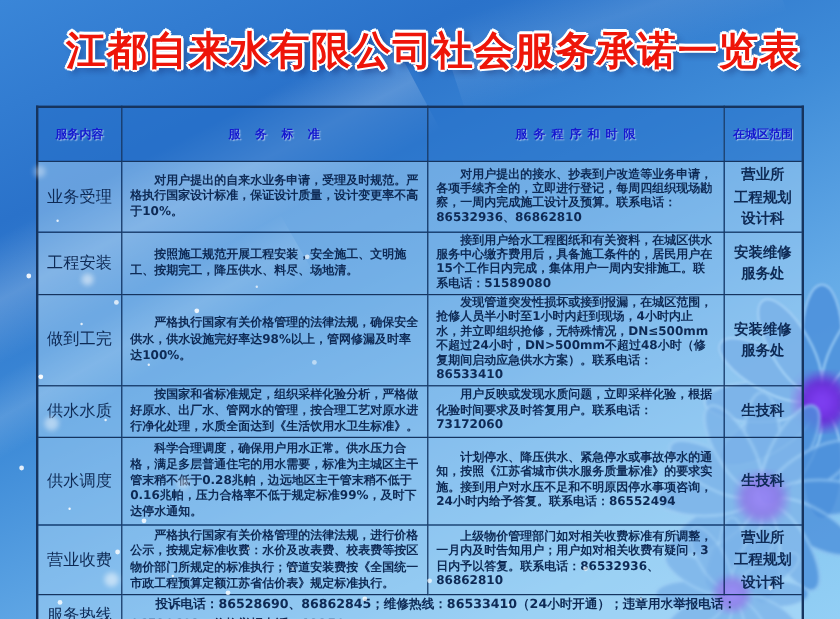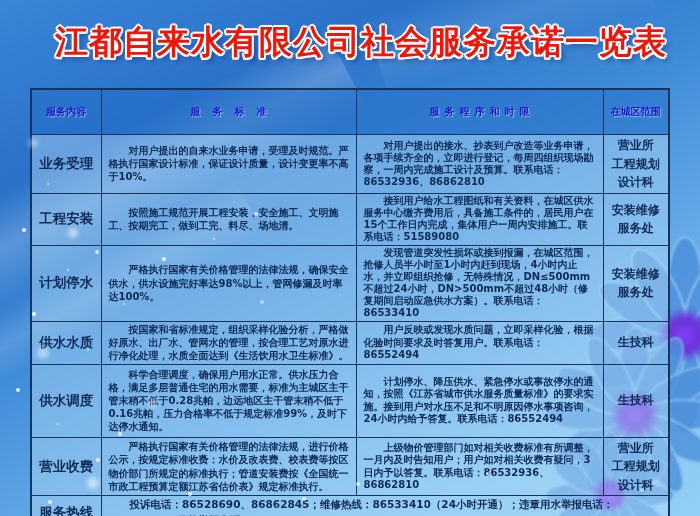--- a/index.html
+++ b/index.html
@@ -58,21 +58,21 @@
   table.svc td,table.svc th{
     border:1px solid #16345e;color:#0e2a55;overflow:hidden;
     background:rgba(185,224,250,.42);
   }
   table.svc{border:2px solid #16345e;}
   th{background:rgba(35,110,200,.50) !important;color:#1418cf !important;
      font-size:10px;font-weight:bold;padding:15px 0;
      text-shadow:1px 1px 1px rgba(255,255,255,.55);}
   th.sp-wide{letter-spacing:12px;text-indent:12px;margin-left:24px;}
   th.sp-mid{letter-spacing:5px;text-indent:5px;}
-  td.lbl{font-size:13.5px;font-weight:bold;text-align:center;}
+  td.lbl{font-size:13.5px;font-weight:normal;text-align:center;}
   td.std,td.proc,td.hot{font-size:10px;font-weight:bold;text-align:left;
      padding:1px 6px 1px 7px;text-indent:2em;line-height:1.32;}
   td.proc{line-height:1.22;}
   td.hot{font-size:10.5px;line-height:1.45;}
   td.dept{font-size:12px;font-weight:bold;text-align:center;white-space:pre-line;line-height:1.55;}
   tr.h25{height:25px;}tr.h44{height:44px;}tr.h45{height:45px;}tr.h59{height:59px;}
   tr.h30{height:30px;}tr.h43{height:43px;}tr.h73{height:73px;}tr.h56{height:56px;}
 </style>
 </head>
 <body>
@@ -137,36 +137,36 @@
     <tr class="h44">
       <td class="lbl">业务受理</td>
       <td class="std">对用户提出的自来水业务申请，受理及时规范。严格执行国家设计标准，保证设计质量，设计变更率不高于10%。</td>
       <td class="proc">对用户提出的接水、抄表到户改造等业务申请，各项手续齐全的，立即进行登记，每周四组织现场勘察，一周内完成施工设计及预算。联系电话：86532936、86862810</td>
       <td class="dept">营业所
 工程规划
 设计科</td>
     </tr>
     <tr class="h45">
       <td class="lbl">工程安装</td>
-      <td class="std">按照施工规范开展工程安装，安全施工、文明施工、按期完工，做到工完、料尽、场地清。</td>
+      <td class="std">按照施工规范开展工程安装，安全施工、文明施工、按期完工，降压供水、料尽、场地清。</td>
       <td class="proc">接到用户给水工程图纸和有关资料，在城区供水服务中心缴齐费用后，具备施工条件的，居民用户在15个工作日内完成，集体用户一周内安排施工。联系电话：51589080</td>
       <td class="dept">安装维修
 服务处</td>
     </tr>
     <tr class="h59">
-      <td class="lbl">计划停水</td>
+      <td class="lbl">做到工完</td>
       <td class="std">严格执行国家有关价格管理的法律法规，确保安全供水，供水设施完好率达98%以上，管网修漏及时率达100%。</td>
       <td class="proc">发现管道突发性损坏或接到报漏，在城区范围，抢修人员半小时至1小时内赶到现场，4小时内止水，并立即组织抢修，无特殊情况，DN≤500mm不超过24小时，DN&gt;500mm不超过48小时（修复期间启动应急供水方案）。联系电话：86533410</td>
       <td class="dept">安装维修
 服务处</td>
     </tr>
     <tr class="h43">
       <td class="lbl">供水水质</td>
       <td class="std">按国家和省标准规定，组织采样化验分析，严格做好原水、出厂水、管网水的管理，按合理工艺对原水进行净化处理，水质全面达到《生活饮用水卫生标准》。</td>
-      <td class="proc">用户反映或发现水质问题，立即采样化验，根据化验时间要求及时答复用户。联系电话：86552494</td>
+      <td class="proc">用户反映或发现水质问题，立即采样化验，根据化验时间要求及时答复用户。联系电话：73172060</td>
       <td class="dept">生技科</td>
     </tr>
     <tr class="h73">
       <td class="lbl">供水调度</td>
       <td class="std">科学合理调度，确保用户用水正常。供水压力合格，满足多层普通住宅的用水需要，标准为主城区主干管末稍不低于0.28兆帕，边远地区主干管末稍不低于0.16兆帕，压力合格率不低于规定标准99%，及时下达停水通知。</td>
       <td class="proc">计划停水、降压供水、紧急停水或事故停水的通知，按照《江苏省城市供水服务质量标准》的要求实施。接到用户对水压不足和不明原因停水事项咨询，24小时内给予答复。联系电话：86552494</td>
       <td class="dept">生技科</td>
     </tr>
     <tr class="h56">
       <td class="lbl">营业收费</td>

